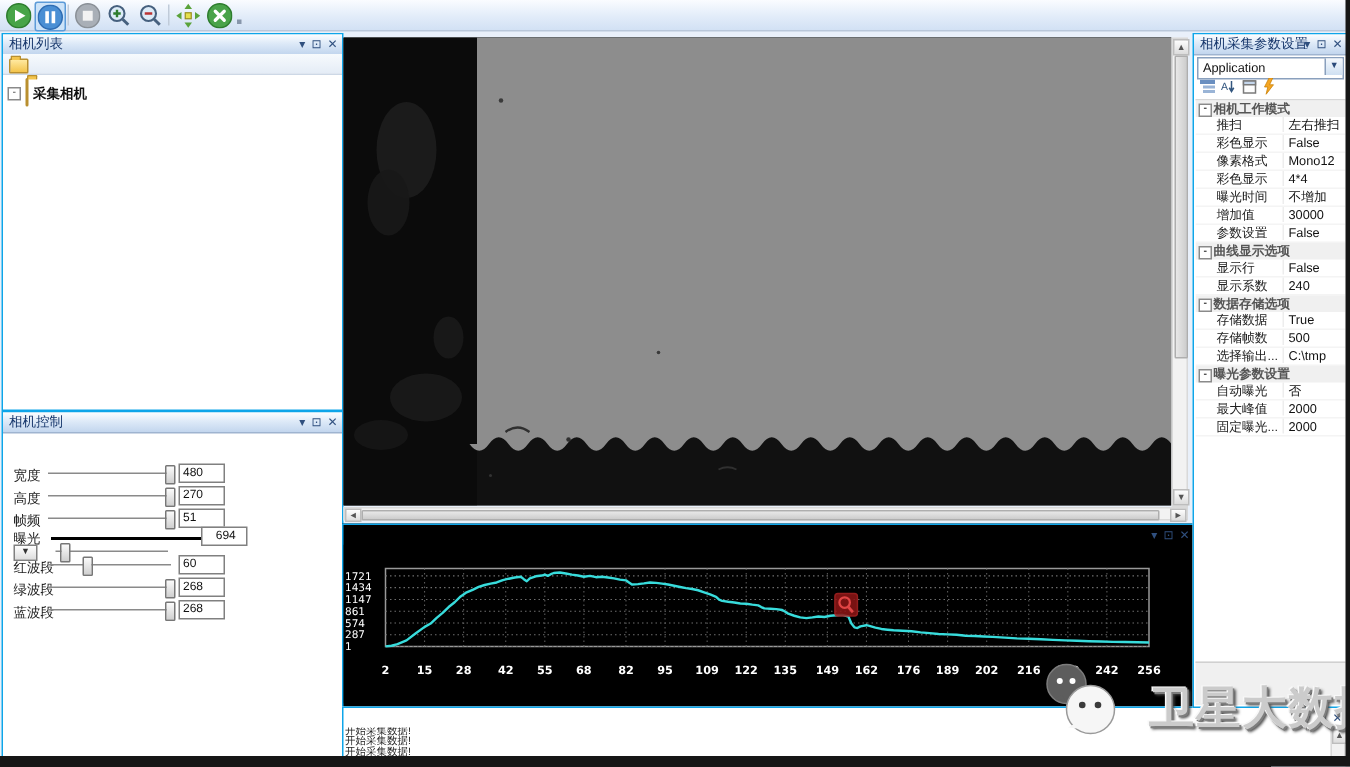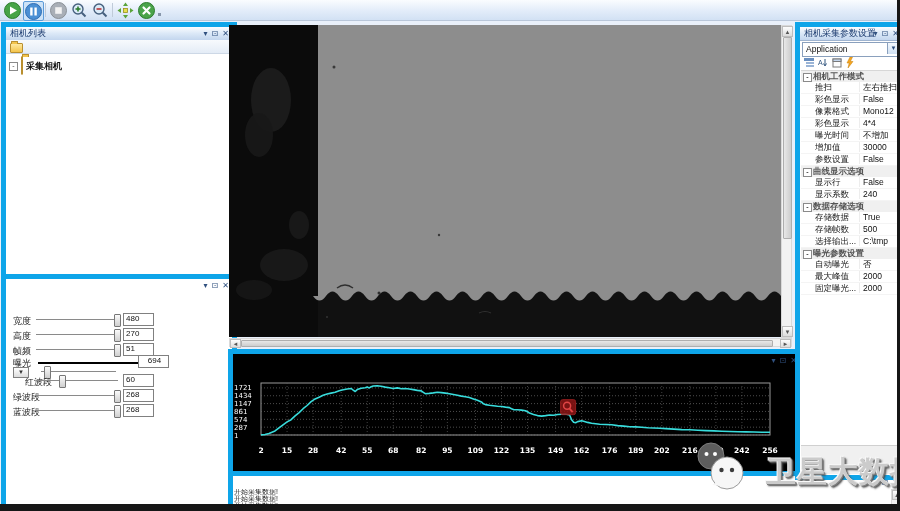--- a/index.html
+++ b/index.html
@@ -13,21 +13,21 @@
   .tbtn.sel{background:#cde3f8;border:1px solid #5d9bd8;}
   .tsep{position:absolute;top:3px;width:1px;height:14px;background:#c0cbd9;}
   .grip{position:absolute;top:13px;left:158px;width:3px;height:3px;background:#8796ab;}
   
   .ptitle{position:absolute;left:0;right:0;top:0;height:13px;
           background:linear-gradient(#fbfdff,#dbe8f7 50%,#c3d6ee);
           border-bottom:1px solid #9fb4d0;font-size:9px;line-height:12px;color:#16366b;padding-left:4px;
           white-space:nowrap;overflow:hidden;}
   .pbtns{position:absolute;right:3px;top:0px;font-size:8px;line-height:13px;color:#30507f;display:flex;gap:4px;}
   .pbtns span{cursor:pointer;}
-  .panel{position:absolute;background:#fff;border:5px solid #0ea5e9;}
+  .panel{position:absolute;background:#fff;border:1px solid #0ea5e9;}
   
   #list-toolbar{position:absolute;left:0;right:0;top:13px;height:13px;background:linear-gradient(#f7fafd,#e4ecf6);border-bottom:1px solid #cdd8e6;}
   .folder{position:relative;width:11px;height:8px;background:linear-gradient(#ffe9a0,#f3c44c);border:1px solid #b98f2f;border-radius:1px;}
   .folder:before{content:"";position:absolute;left:0;top:-3px;width:5px;height:2px;background:#f3c44c;border:1px solid #b98f2f;border-bottom:none;border-radius:1px 1px 0 0;}
   .expander{width:7px;height:7px;border:1px solid #8a8a8a;background:#fff;font-size:7px;line-height:5px;text-align:center;color:#444;}
   
   .sl-label{position:absolute;font-size:9px;color:#1a1a1a;white-space:nowrap;}
   .sl-track{position:absolute;height:1px;background:#8a8a8a;}
   .sl-handle{position:absolute;width:5px;height:11px;background:linear-gradient(#fbfbfb,#cfcfcf);border:1px solid #777;border-radius:1px;}
   .sl-box{position:absolute;width:27px;height:11px;background:#fff;border:1px solid #808080;font-size:8px;line-height:10px;padding-left:2px;color:#111;}
@@ -133,20 +133,21 @@
         </div>
     </div>
     <div style="position:absolute;left:3px;top:30px;display:flex;align-items:center;gap:3px;">
       <span class="expander">-</span>
       <span><span class="folder"></span></span>
       <span style="font-size:9px;font-weight:bold;color:#111;text-align:center;">采集相机</span>
     </div>
   </div>
 
   <div class="panel" style="left:1px;top:274px;width:226px;height:230px;">
+    <div class="ptitle">相机控制</div>
     <div class="pbtns">
       <span>▾</span>
         <span>⊡</span>
         <span>✕</span>
     </div>
     <div style="position:absolute;left:0;top:13px;right:0;bottom:0;" id="camera-control-body">
         <div class="sl-label" style="left: 7px; top: 23px;">宽度</div>
         <div class="sl-track" style="left: 30px; top: 27px; width: 82px;"></div>
         <div class="sl-handle" style="left: 107.54px; top: 22px;"></div>
         <div class="sl-box" style="left: 117px; top: 21px;">480</div>
@@ -157,21 +158,21 @@
         <div class="sl-label" style="left: 7px; top: 53px;">帧频</div>
         <div class="sl-track" style="left: 30px; top: 57px; width: 82px;"></div>
         <div class="sl-handle" style="left: 107.54px; top: 52px;"></div>
         <div class="sl-box" style="left: 117px; top: 51px;">51</div>
         <div class="sl-label" style="left: 7px; top: 65px;">曝光</div>
         <div class="sl-combo" style="left: 7px; top: 75px;">▼</div>
         <div class="sl-thick" style="left: 32px; top: 70px; width: 118px;"></div>
         <div class="sl-track" style="left: 35px; top: 79px; width: 75px;"></div>
         <div class="sl-handle" style="left: 38.25px; top: 74px;"></div>
         <div class="sl-box" style="left: 132px; top: 63px; text-align: center;">694</div>
-        <div class="sl-label" style="left: 19px; top: 84px;">红波段</div>
+        <div class="sl-label" style="left: 7px; top: 84px;">红波段</div>
         <div class="sl-track" style="left: 30px; top: 88px; width: 82px;"></div>
         <div class="sl-handle" style="left: 52.6px; top: 83px;"></div>
         <div class="sl-box" style="left: 117px; top: 82px;">60</div>
         <div class="sl-label" style="left: 7px; top: 99px;">绿波段</div>
         <div class="sl-track" style="left: 30px; top: 103px; width: 82px;"></div>
         <div class="sl-handle" style="left: 107.54px; top: 98px;"></div>
         <div class="sl-box" style="left: 117px; top: 97px;">268</div>
         <div class="sl-label" style="left: 7px; top: 114px;">蓝波段</div>
         <div class="sl-track" style="left: 30px; top: 118px; width: 82px;"></div>
         <div class="sl-handle" style="left: 107.54px; top: 113px;"></div>

